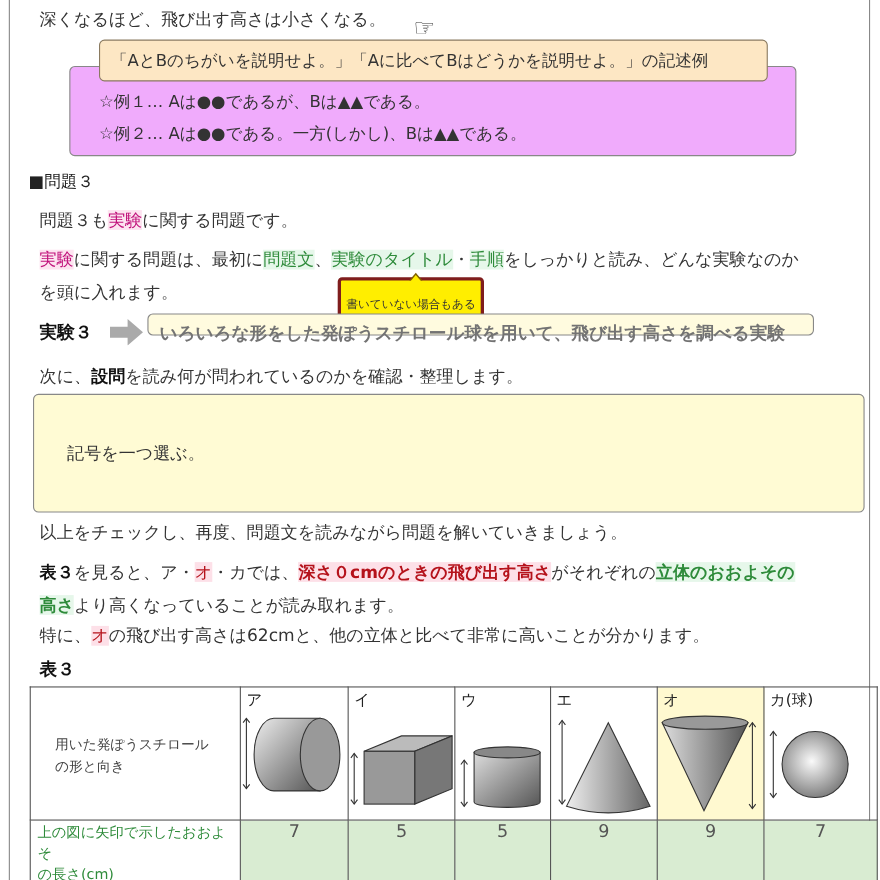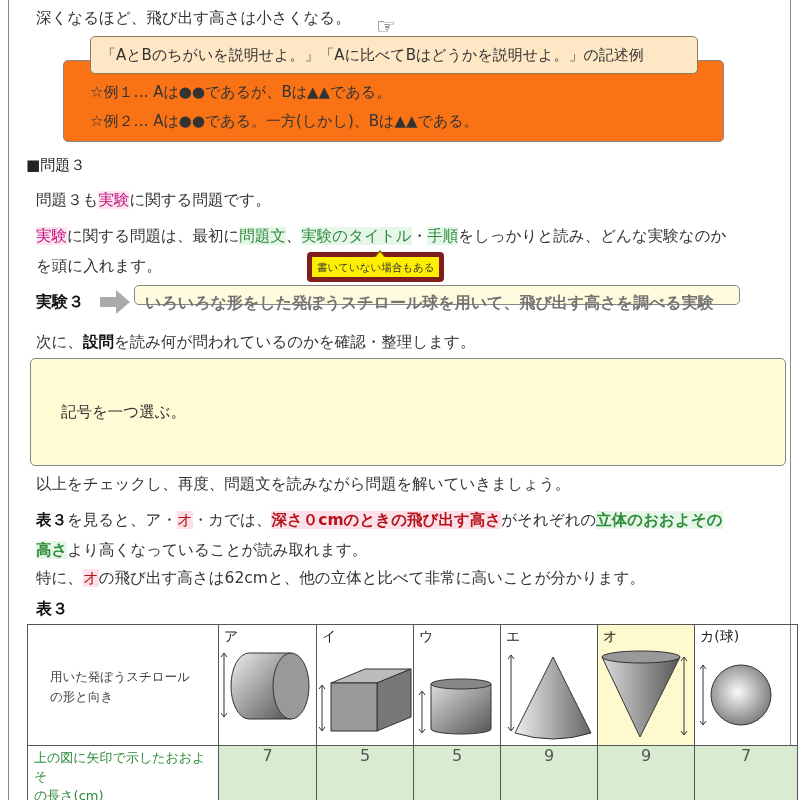--- a/index.html
+++ b/index.html
@@ -7,24 +7,24 @@
   .frame-left { position:absolute; left:8px; top:0; width:1px; height:800px; background:#888; }
   .frame-right { position:absolute; left:790px; top:0; width:1px; height:800px; background:#888; }
   .abs { position:absolute; white-space:nowrap; }
   .t16 { font-size:15.5px; line-height:20px; }
   .pink { color:#c0107a; background:#fde4f0; }
   .green { color:#2e8b3a; background:#e6f7ea; }
   .red { color:#b5121b; background:#fde0e8; }
   .bold { font-weight:bold; color:#111; }
 
   .callout-orange { position:absolute; left:90px; top:36px; width:608px; height:38px; background:#fde7c4; border:1px solid #8a7a60; border-radius:5px; box-sizing:border-box; font-size:15px; line-height:36px; padding-left:10px; color:#333; z-index:2; }
-  .gray-box { position:absolute; left:63px; top:60px; width:661px; height:82px; background:#f97316; border:1px solid #888; border-radius:5px; box-sizing:border-box; z-index:1; }
+  .gray-box { position:absolute; left:63px; top:60px; width:661px; height:82px; background:#f0abfc; border:1px solid #888; border-radius:5px; box-sizing:border-box; z-index:1; }
   .hand { position:absolute; left:376px; top:14px; font-size:22px; z-index:3; color:#333; }
 
-  .tooltip { position:absolute; left:307px; top:252px; height:20px; background:#ffee00; border:5px solid #7f1d1d; border-radius:4px; font-size:10.5px; line-height:20px; padding:0 5px; color:#333; }
+  .tooltip { position:absolute; left:307px; top:252px; height:20px; background:#ffee00; border:3px solid #7f1d1d; border-radius:4px; font-size:10.5px; line-height:20px; padding:12px 5px; color:#333; }
   .tooltip:before { content:""; position:absolute; left:62px; top:-7px; border-left:6px solid transparent; border-right:6px solid transparent; border-bottom:7px solid #806000; }
   .tooltip:after { content:""; position:absolute; left:63px; top:-5px; border-left:5px solid transparent; border-right:5px solid transparent; border-bottom:6px solid #ffee00; }
 
   .arrow { position:absolute; left:100px; top:290px; width:30px; height:24px; }
   .exp-box { position:absolute; left:134px; top:285px; width:606px; height:20px; background:#fffbdf; border:1px solid #888; border-radius:5px; box-sizing:border-box; font-size:16px; font-weight:bold; line-height:34px; padding-left:10px; color:#737373; }
   .q-box { position:absolute; left:30px; top:358px; width:756px; height:108px; background:#fffbd4; border:1px solid #888; border-radius:5px; box-sizing:border-box; }
 
   table.t3 { position:absolute; left:27px; top:624px; border-collapse:collapse; font-size:13px; }
   table.t3 td { border:1px solid #555; padding:0; box-sizing:border-box; vertical-align:top; }
   .hdr-cell { position:relative; height:120px; }

